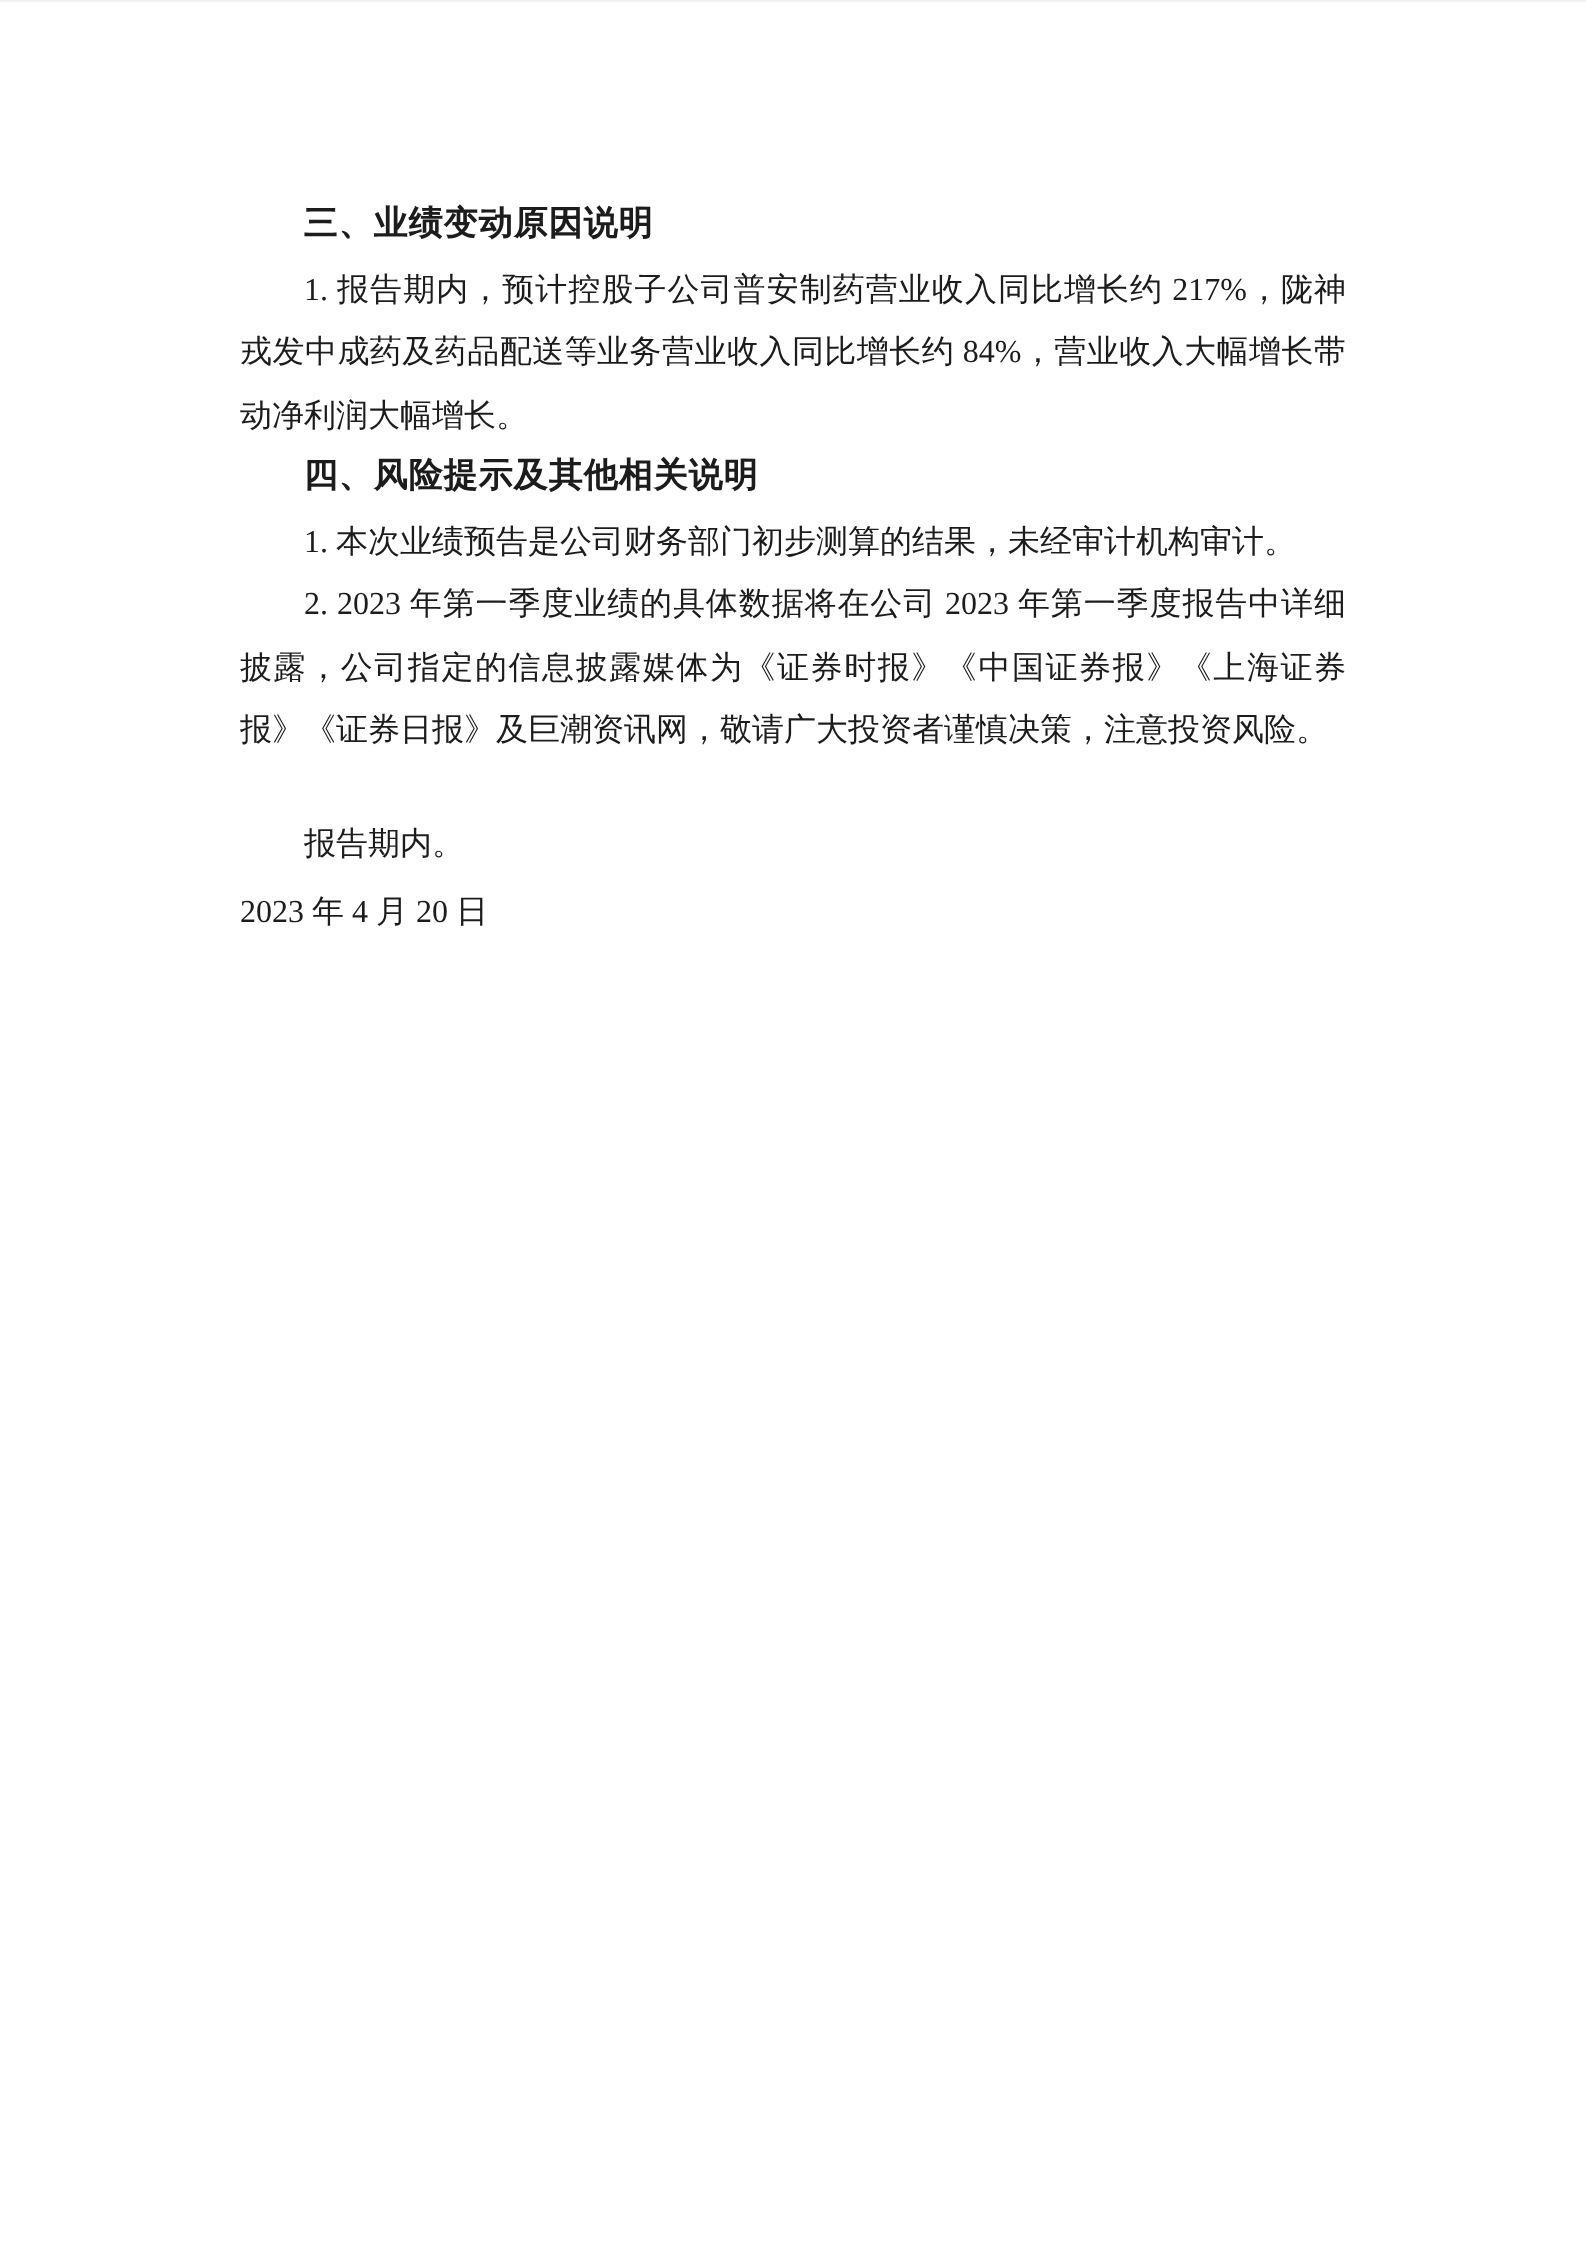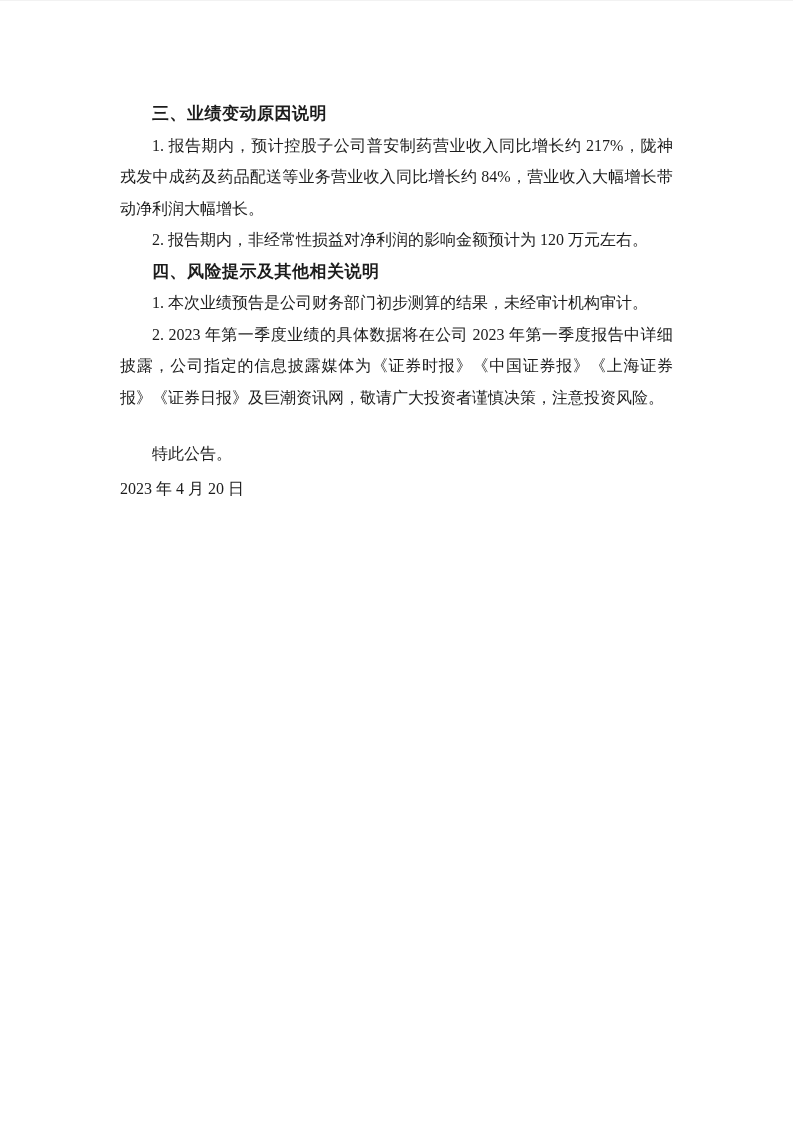--- a/index.html
+++ b/index.html
@@ -25,21 +25,21 @@
     width: 553px;
   }
 
   .doc-text {
     font-size: 16px;
     line-height: 31.5px;
     text-align: justify;
   }
 
   .section-heading {
-    font-family: Liberation Serif, serif;
+    font-family: Liberation Mono, monospace;
     font-weight: bold;
     font-size: 17px;
     line-height: 31.5px;
     text-indent: 32px;
     letter-spacing: 0.5px;
     text-align: left;
   }
 
   .para {
     text-indent: 32px;
@@ -63,27 +63,26 @@
   }
 </style>
 </head>
 <body>
 
 <div class="page doc-text">
 
   <div class="section">
     <h3 class="section-heading">三、业绩变动原因说明</h3>
     <p class="para">1. 报告期内，预计控股子公司普安制药营业收入同比增长约 217%，陇神戎发中成药及药品配送等业务营业收入同比增长约 84%，营业收入大幅增长带动净利润大幅增长。</p>
-    <p class="para">2. 报告期内，非经常性损益对净利润的影响金额预计为 120 万元左右。</p>
   </div>
 
   <div class="section">
     <h3 class="section-heading">四、风险提示及其他相关说明</h3>
     <p class="para">1. 本次业绩预告是公司财务部门初步测算的结果，未经审计机构审计。</p>
     <p class="para">2. 2023 年第一季度业绩的具体数据将在公司 2023 年第一季度报告中详细披露，公司指定的信息披露媒体为《证券时报》《中国证券报》《上海证券报》《证券日报》及巨潮资讯网，敬请广大投资者谨慎决策，注意投资风险。</p>
   </div>
 
-  <p class="closing">特此公告。</p>
+  <p class="closing">报告期内。</p>
 
 
   <p class="sign-date">2023 年 4 月 20 日</p>
 
 </div>
 
 </body></html>

